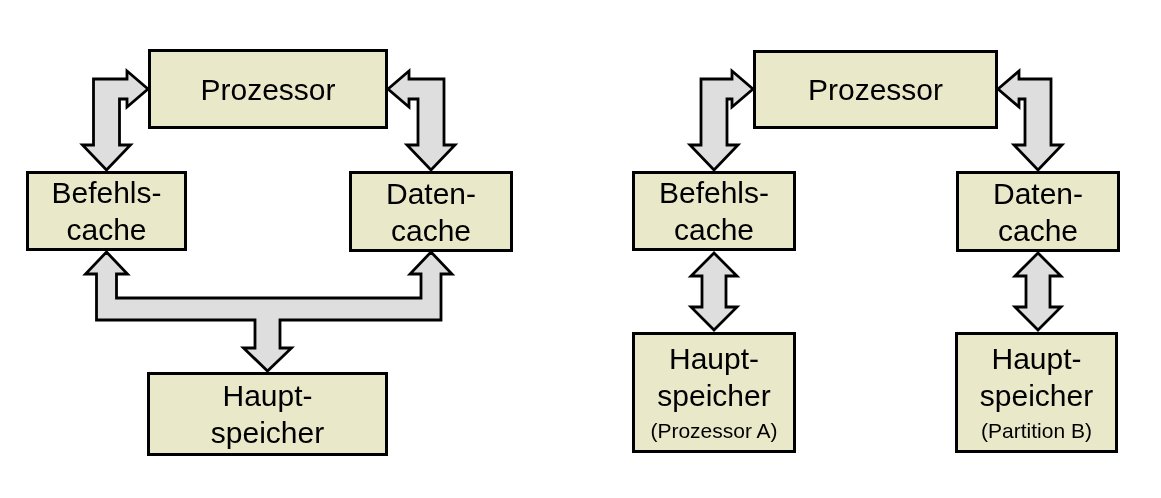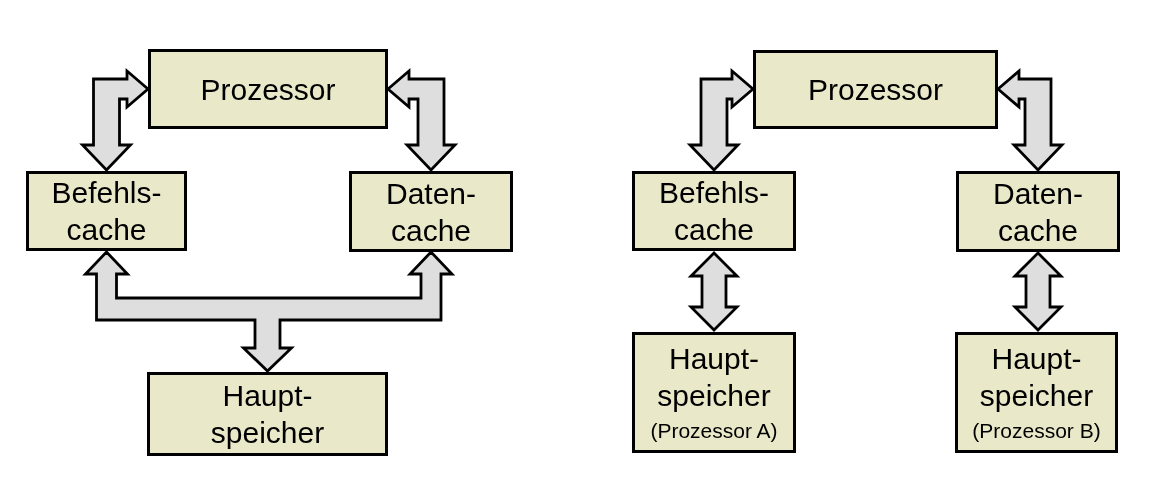--- a/index.html
+++ b/index.html
@@ -101,21 +101,21 @@
       <span class="big">cache</span>
     </div>
     <div class="box" id="r-hauptspeicher-a">
       <span class="big">Haupt-</span>
       <span class="big">speicher</span>
       <span class="small">(Prozessor A)</span>
     </div>
     <div class="box" id="r-hauptspeicher-b">
       <span class="big">Haupt-</span>
       <span class="big">speicher</span>
-      <span class="small">(Prozessor B)</span>
+      <span class="small">(Partition B)</span>
     </div>
   </div>
 
   <svg class="arrows" width="1161" height="498" viewBox="0 0 1161 498">
 
     <polygon points="148,89 127,71 127,79 93.5,79 93.5,145 82.5,145 106.5,170 130.5,145 119.5,145 119.5,99 127,99 127,107"></polygon>
 
     <polygon points="388,89 409,71 409,79 444,79 444,145 455,145 431,170 407,145 418,145 418,99 409,99 409,107"></polygon>
 
     <polygon points="106.5,252 127.5,274 116.5,274 116.5,298 421,298 421,274 410,274 431,252 452,274 441,274 441,320 280,320 280,348 291.5,348 267.5,371 243.5,348 255,348 255,320 96.5,320 96.5,274 85.5,274"></polygon>

